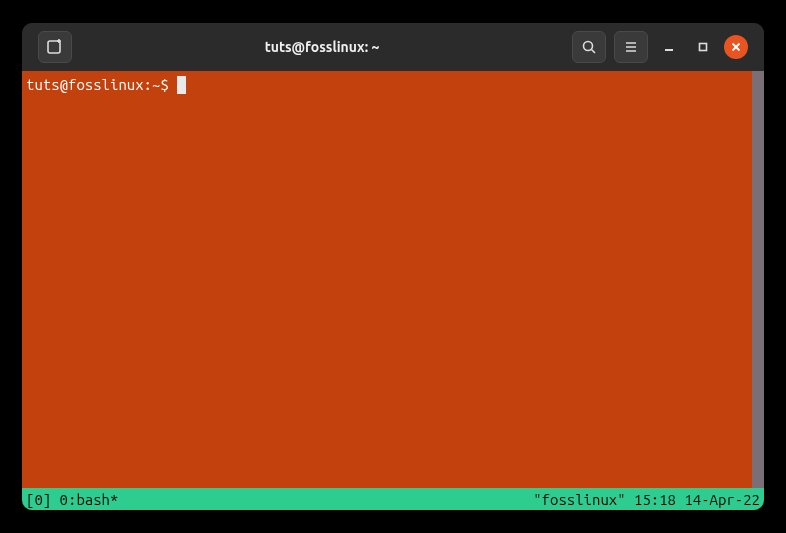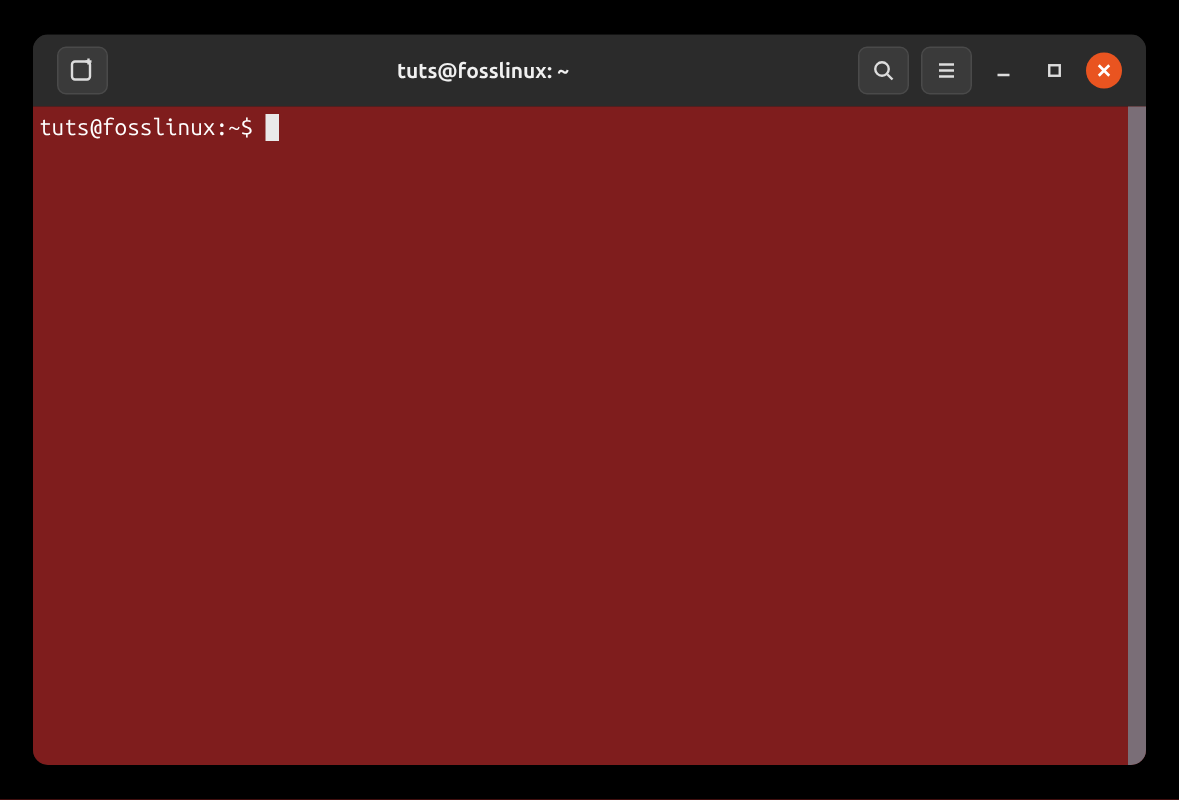--- a/index.html
+++ b/index.html
@@ -77,21 +77,21 @@
     .tb-close {
       background: #e95420;
       border-radius: 50%;
       width: 24px;
       height: 24px;
       color: #fff;
     }
     .terminal-body {
       flex: 1;
       display: flex;
-      background: #7f1d1d;
+      background: #c2410c;
       position: relative;
     }
     .terminal-content {
       flex: 1;
       padding: 4px 4px;
       color: #d7d7d7;
       font-size: 15px;
       line-height: 1.35;
       font-family: "Ubuntu Mono", "DejaVu Sans Mono", monospace;
     }
@@ -201,13 +201,17 @@
       <div class="prompt-line">
         <span class="prompt-text">tuts@fosslinux:~$ </span>
           <span class="cursor-block"></span>
       </div>
     </div>
     <div class="scrollbar">
       <div class="scrollbar-thumb"></div>
     </div>
   </div>
 
+  <div class="statusbar">
+    <span class="status-left">[0] 0:bash*</span>
+    <span class="status-right">"fosslinux" 15:18 14-Apr-22</span>
+  </div>
 </div>
 
 </body></html>

